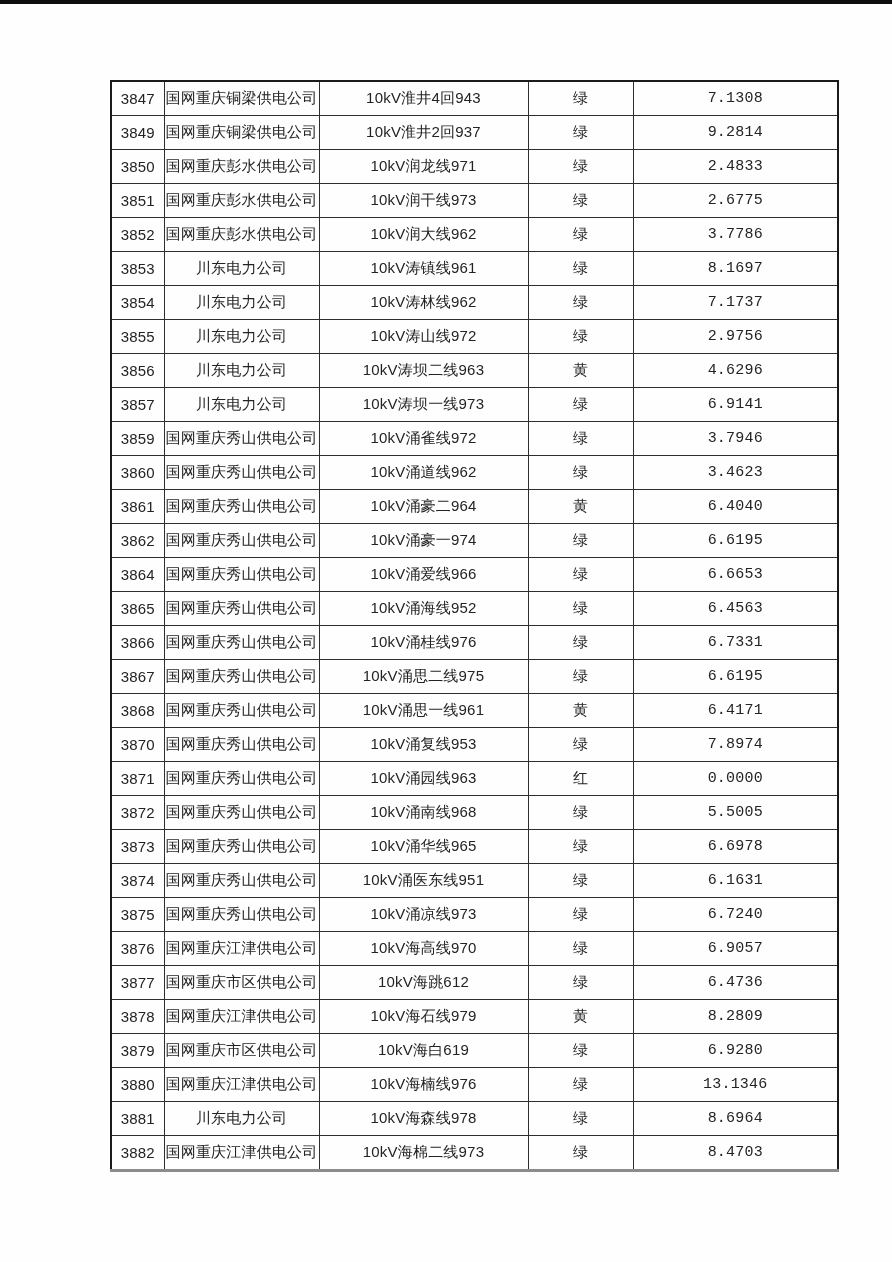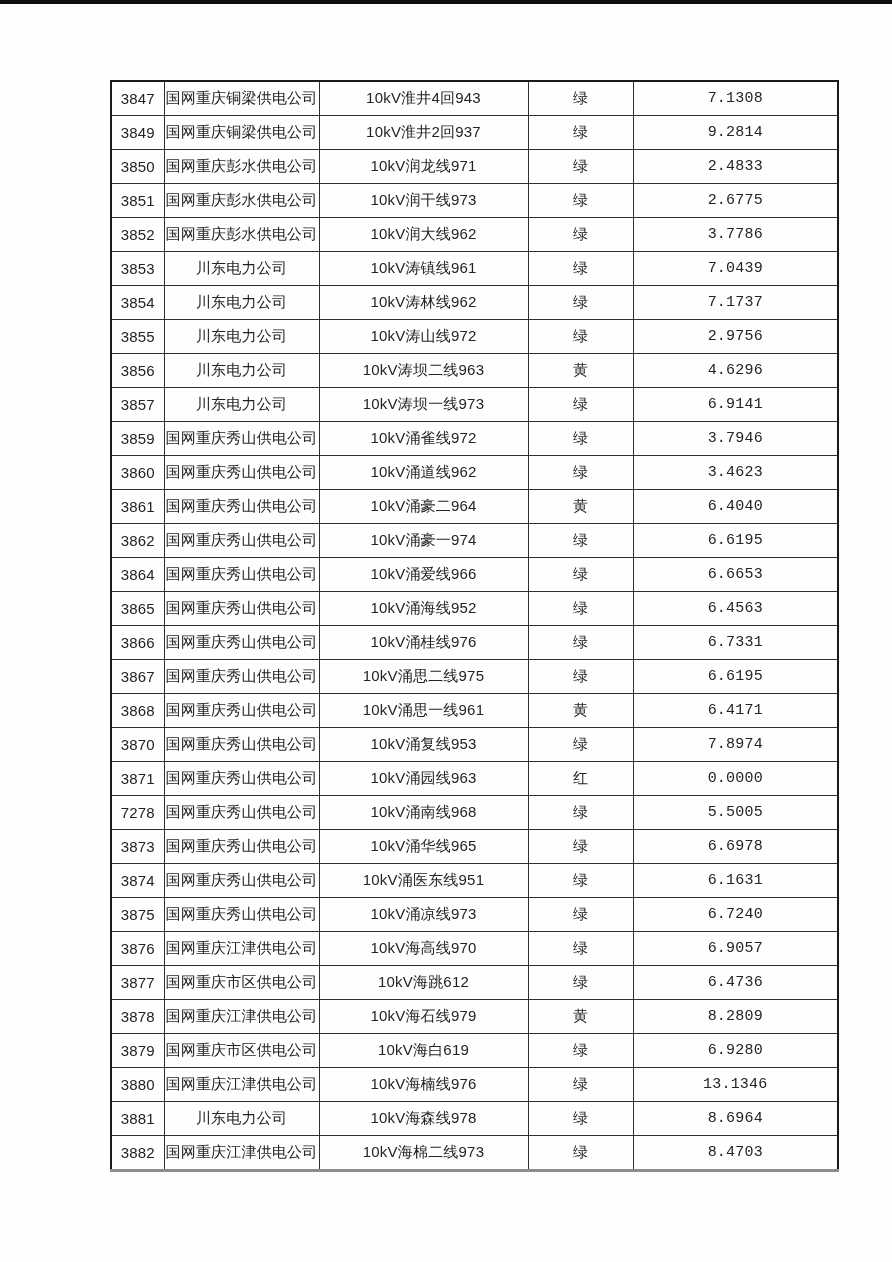--- a/index.html
+++ b/index.html
@@ -105,21 +105,21 @@
     <td class="comp-cell">国网重庆彭水供电公司</td>
     <td class="line-cell">10kV润大线962</td>
     <td class="stat-cell">绿</td>
     <td class="val-cell">3.7786</td>
   </tr>
         <tr>
     <td class="num-cell">3853</td>
     <td class="comp-cell">川东电力公司</td>
     <td class="line-cell">10kV涛镇线961</td>
     <td class="stat-cell">绿</td>
-    <td class="val-cell">7.0439</td>
+    <td class="val-cell">8.1697</td>
   </tr>
         <tr>
     <td class="num-cell">3854</td>
     <td class="comp-cell">川东电力公司</td>
     <td class="line-cell">10kV涛林线962</td>
     <td class="stat-cell">绿</td>
     <td class="val-cell">7.1737</td>
   </tr>
         <tr>
     <td class="num-cell">3855</td>
@@ -213,21 +213,21 @@
     <td class="val-cell">7.8974</td>
   </tr>
         <tr>
     <td class="num-cell">3871</td>
     <td class="comp-cell">国网重庆秀山供电公司</td>
     <td class="line-cell">10kV涌园线963</td>
     <td class="stat-cell">红</td>
     <td class="val-cell">0.0000</td>
   </tr>
         <tr>
-    <td class="num-cell">7278</td>
+    <td class="num-cell">3872</td>
     <td class="comp-cell">国网重庆秀山供电公司</td>
     <td class="line-cell">10kV涌南线968</td>
     <td class="stat-cell">绿</td>
     <td class="val-cell">5.5005</td>
   </tr>
         <tr>
     <td class="num-cell">3873</td>
     <td class="comp-cell">国网重庆秀山供电公司</td>
     <td class="line-cell">10kV涌华线965</td>
     <td class="stat-cell">绿</td>

